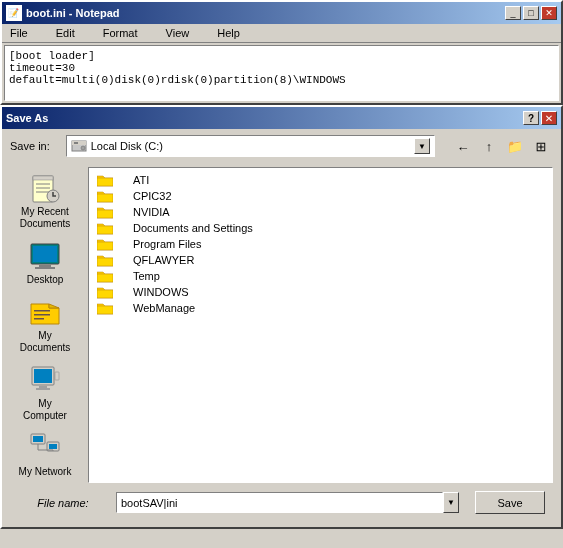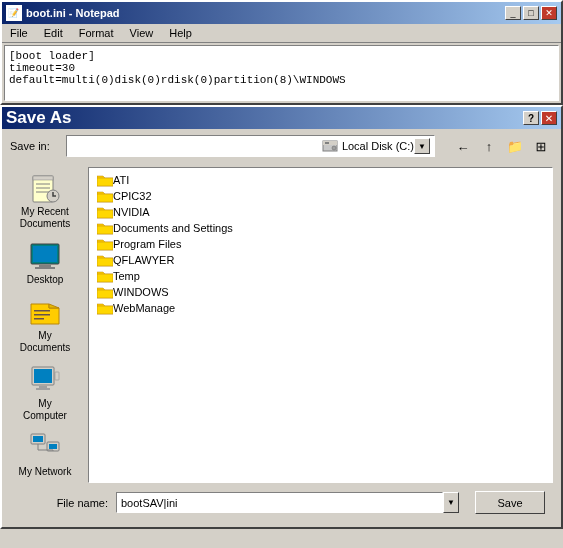--- a/index.html
+++ b/index.html
@@ -64,21 +64,21 @@
       cursor: pointer;
       color: #000;
     }
 
     .title-btn.close { background: #c0392b; color: white; }
 
     .menu-bar {
       background: #d4d0c8;
       padding: 2px 4px;
       display: flex;
-      gap: 8px;
+      gap: 20px;
       border-bottom: 1px solid #808080;
     }
 
     .menu-item {
       padding: 1px 4px;
       cursor: pointer;
       font-size: 11px;
     }
 
     .notepad-content {
@@ -110,21 +110,21 @@
       padding: 3px 4px;
       display: flex;
       align-items: center;
       justify-content: space-between;
       height: 22px;
     }
 
     .dialog-title-left {
       display: flex;
       align-items: center;
-      font-size: 17px;
+      font-size: 11px;
       font-weight: bold;
     }
 
     .dialog-title-buttons {
       display: flex;
       gap: 2px;
     }
 
     .dialog-btn-help {
       width: 16px;
@@ -178,21 +178,21 @@
       flex: 1;
       height: 22px;
       background: white;
       border: 1px solid;
       border-top-color: #808080;
       border-left-color: #808080;
       border-right-color: #fff;
       border-bottom-color: #fff;
       display: flex;
       align-items: center;
-      justify-content: flex-end;
+      justify-content: space-between;
       padding: 0 4px;
       cursor: pointer;
     }
 
     .dropdown-arrow {
       width: 16px;
       height: 16px;
       background: #d4d0c8;
       border: 1px solid;
       border-top-color: #fff;
@@ -273,30 +273,31 @@
       border-right-color: #fff;
       border-bottom-color: #fff;
       min-height: 280px;
       padding: 4px;
       overflow-y: auto;
     }
 
     .file-item {
       display: flex;
       align-items: center;
-      gap: 0;
+      gap: 20px;
       padding: 1px 4px;
       cursor: pointer;
       font-size: 11px;
     }
 
     .form-label {
       font-size: 11px;
-      text-align: right;
+      text-align: center;
       white-space: nowrap;
+      font-style: italic;
     }
 
     .form-row {
       display: flex;
       align-items: center;
       padding: 0 8px;
       gap: 8px;
       margin-bottom: 4px;
     }
 

